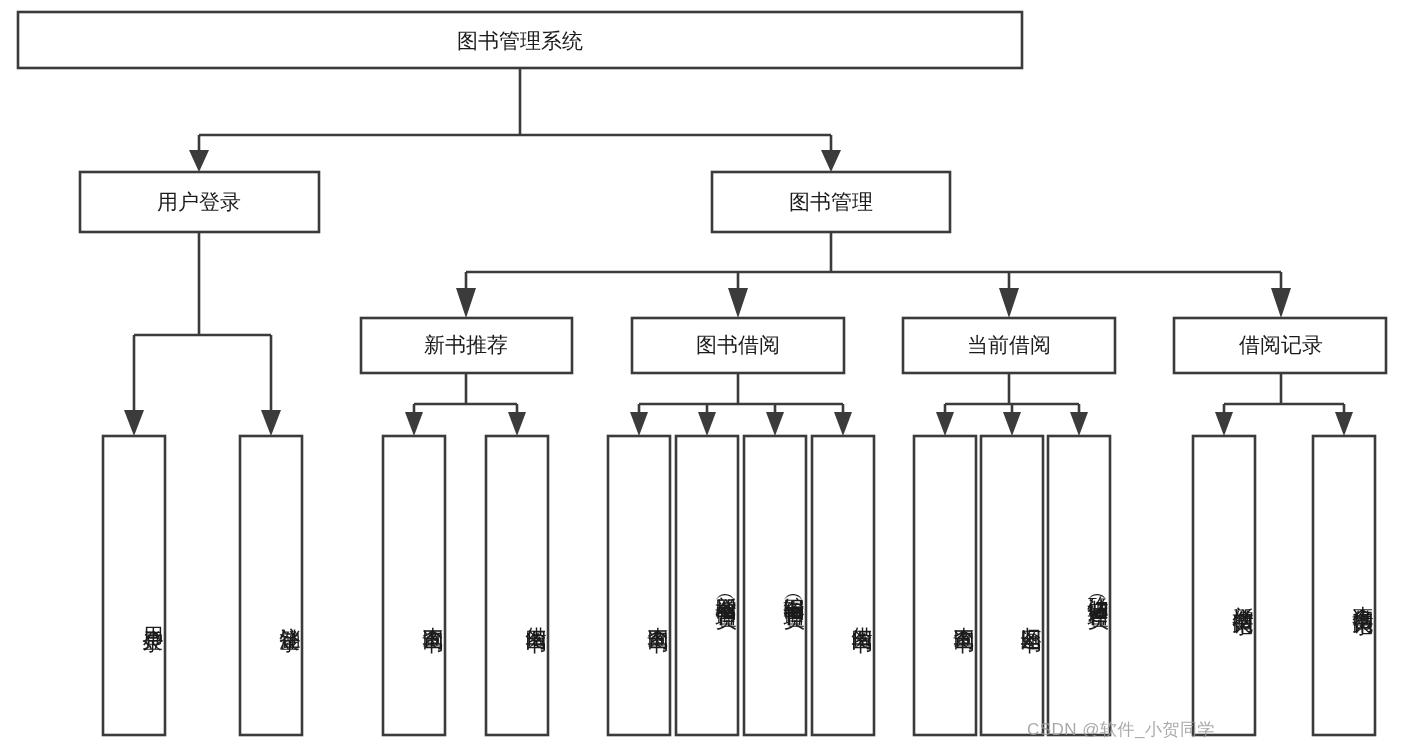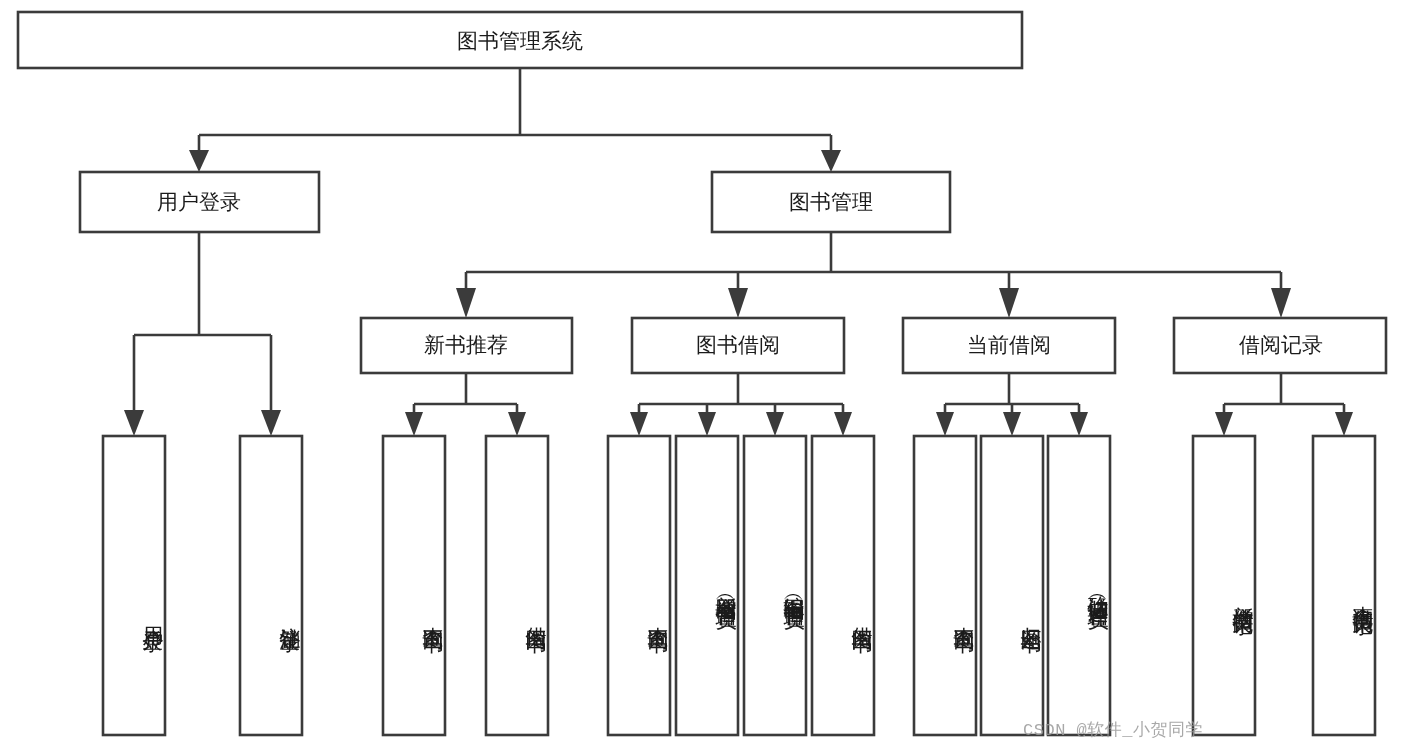--- a/index.html
+++ b/index.html
@@ -12,20 +12,21 @@
     width: 1405px;
     height: 747px;
     font-family: "Liberation Sans", "DejaVu Sans", sans-serif;
     overflow: hidden;
   }
   #diagram-root {
     position: relative;
     width: 1213px;
     height: 747px;
     background: #ffffff;
+    padding-left: 12px;
   }
   svg#tree-svg {
     position: absolute;
     left: 0;
     top: 0;
     width: 1405px;
     height: 747px;
     display: block;
   }
   .node-box {
@@ -62,21 +63,21 @@
     white-space: nowrap;
     display: flex;
     align-items: flex-start;
     justify-content: center;
     pointer-events: none;
   }
   .watermark {
     position: absolute;
     right: 10px;
     bottom: 6px;
-    font-family: Liberation Mono, monospace;
+    font-family: Liberation Sans, sans-serif;
     font-size: 17px;
     color: #9a9a9a;
     opacity: 0.85;
     white-space: nowrap;
     letter-spacing: 0.5px;
   }
 </style>
 </head>
 <body>
 

